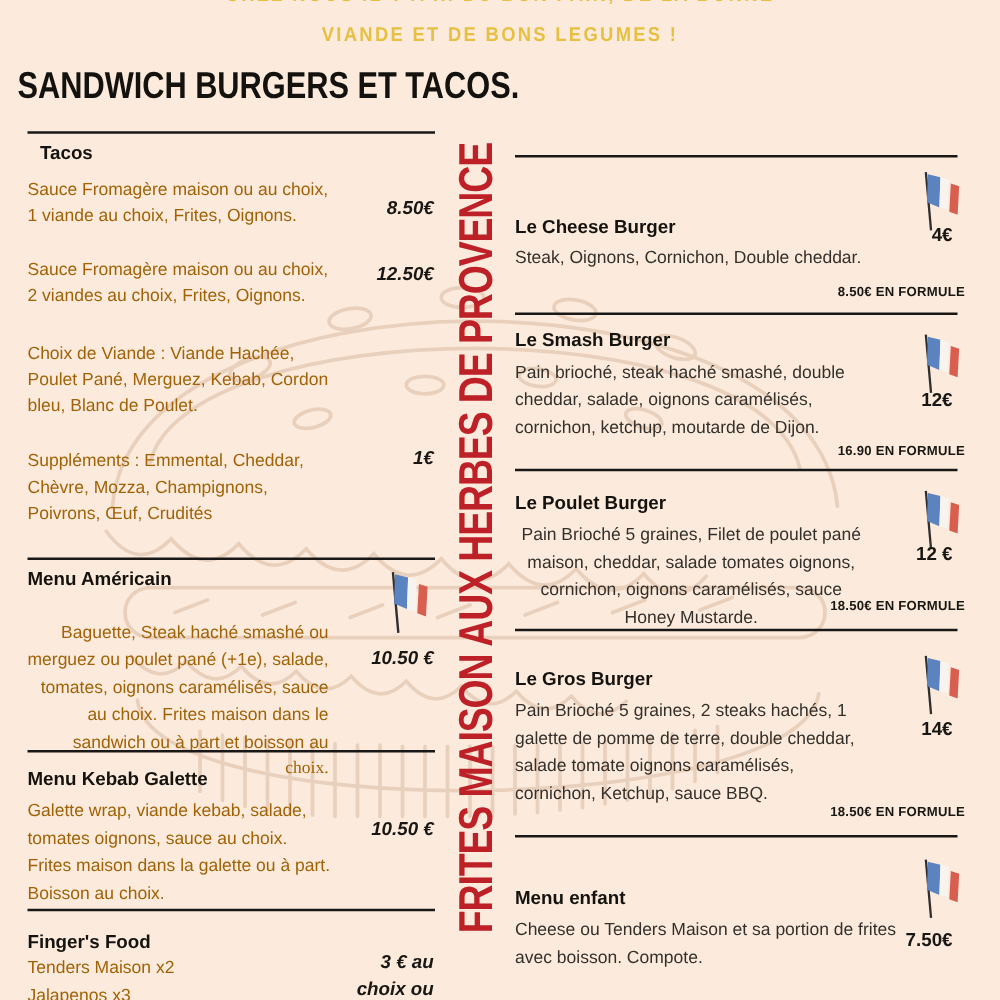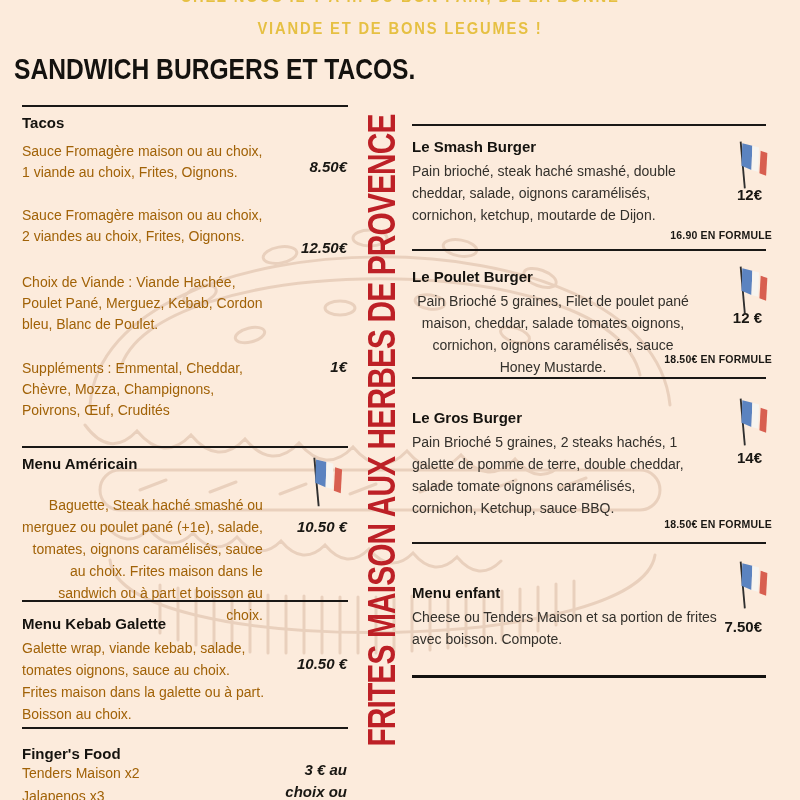--- a/index.html
+++ b/index.html
@@ -88,33 +88,33 @@
   </svg>
 
   <div class="tagline l1">CHEZ NOUS IL Y A ... DU BON PAIN, DE LA BONNE</div>
   <div class="tagline l2">VIANDE ET DE BONS LEGUMES !</div>
   <div class="page-title">SANDWICH BURGERS ET TACOS.</div>
 
   <div class="vbanner">FRITES MAISON AUX HERBES DE PROVENCE</div>
 
   <div class="hr" style="left:22px;top:105px;width:326px;"></div>
 
-  <div class="sec-title" style="left:22px;top:114px;">Tacos</div>
+  <div class="sec-title" style="left:32px;top:114px;">Tacos</div>
 
   <div class="tblock" style="top:141px;">
     <div class="tline">Sauce Fromagère maison ou au choix,</div>
     <div class="tline">1 viande au choix, Frites, Oignons.</div>
   </div>
   <div class="price lft" style="top:158px;">8.50€</div>
 
   <div class="tblock" style="top:205px;">
     <div class="tline">Sauce Fromagère maison ou au choix,</div>
     <div class="tline">2 viandes au choix, Frites, Oignons.</div>
   </div>
-  <div class="price lft" style="top:239px;">12.50€</div>
+  <div class="price lft" style="top:211px;">12.50€</div>
 
   <div class="tblock" style="top:272px;">
     <div class="tline">Choix de Viande : Viande Hachée,</div>
     <div class="tline">Poulet Pané, Merguez, Kebab, Cordon</div>
     <div class="tline">bleu, Blanc de Poulet.</div>
   </div>
 
   <div class="tblock" style="top:358px;">
     <div class="tline">Suppléments : Emmental, Cheddar,</div>
     <div class="tline">Chèvre, Mozza, Champignons,</div>
@@ -127,21 +127,21 @@
   <div class="sec-title" style="left:22px;top:455px;">Menu Américain</div>
   <svg class="flag" style="left:301px;top:456px;" width="44" height="52">
       <use href="#flag-fr"></use>
     </svg>
   <div class="tblock" style="top:494px;text-align:right;">
     <div class="tline" style="line-height:22px;">Baguette, Steak haché smashé ou</div>
     <div class="tline" style="line-height:22px;">merguez ou poulet pané (+1e), salade,</div>
     <div class="tline" style="line-height:22px;">tomates, oignons caramélisés, sauce</div>
     <div class="tline" style="line-height:22px;">au choix. Frites maison dans le</div>
     <div class="tline" style="line-height:22px;">sandwich ou à part et boisson au</div>
-    <div class="tline" style="line-height:22px;">choix.</div>
+    <div class="tline" style="line-height:22px;font-family:Liberation Serif, serif;">choix.</div>
   </div>
   <div class="price lft" style="top:518px;">10.50 €</div>
 
   <div class="hr" style="left:22px;top:600px;width:326px;"></div>
 
   <div class="sec-title" style="left:22px;top:615px;">Menu Kebab Galette</div>
   <div class="tblock" style="top:637px;">
     <div class="tline" style="line-height:22px;">Galette wrap, viande kebab, salade,</div>
     <div class="tline" style="line-height:22px;">tomates oignons, sauce au choix.</div>
     <div class="tline" style="line-height:22px;">Frites maison dans la galette ou à part.</div>
@@ -152,20 +152,29 @@
   <div class="hr" style="left:22px;top:727px;width:326px;"></div>
 
   <div class="sec-title" style="left:22px;top:745px;">Finger's Food</div>
   <div class="tblock tline" style="top:763px;">Tenders Maison x2</div>
   <div class="tblock tline" style="top:786px;">Jalapenos  x3</div>
   <div class="price lft" style="top:761px;">3 € au</div>
   <div class="price lft" style="top:783px;">choix ou</div>
 
   <div class="rcol">
 
+    <div class="rsec" style="height:126px;">
+      <svg class="flag" style="top:10px;right:-5px;" width="44" height="50">
+          <use href="#flag-fr"></use>
+        </svg>
+      <div class="sec-title" style="top:47px;">Le Cheese Burger</div>
+      <div class="desc" style="top:68px;width:330px;">Steak, Oignons, Cornichon, Double cheddar.</div>
+      <div class="price" style="top:54px;">4€</div>
+      <div class="formule" style="bottom:10px;">8.50€ EN FORMULE</div>
+    </div>
 
     <div class="rsec" style="height:125px;">
       <svg class="flag" style="top:14px;right:-5px;" width="44" height="50">
           <use href="#flag-fr"></use>
         </svg>
       <div class="sec-title" style="top:12px;">Le Smash Burger</div>
       <div class="desc" style="top:34px;">Pain brioché, steak haché smashé, double cheddar, salade, oignons caramélisés, cornichon, ketchup, moutarde de Dijon.</div>
       <div class="price" style="top:60px;">12€</div>
       <div class="formule" style="bottom:8px;">16.90 EN FORMULE</div>
     </div>

